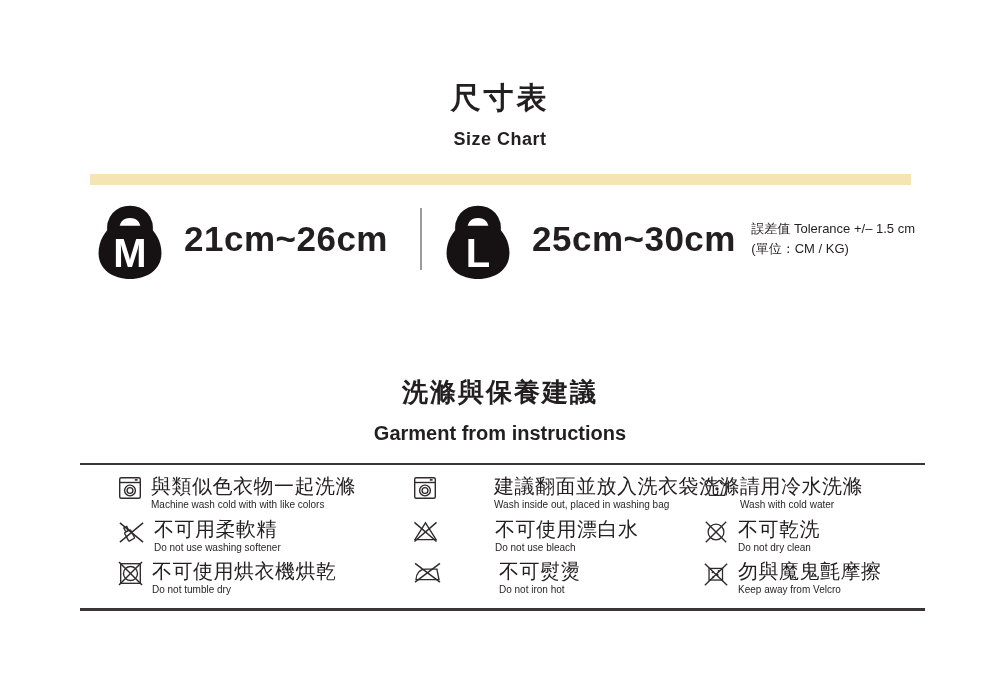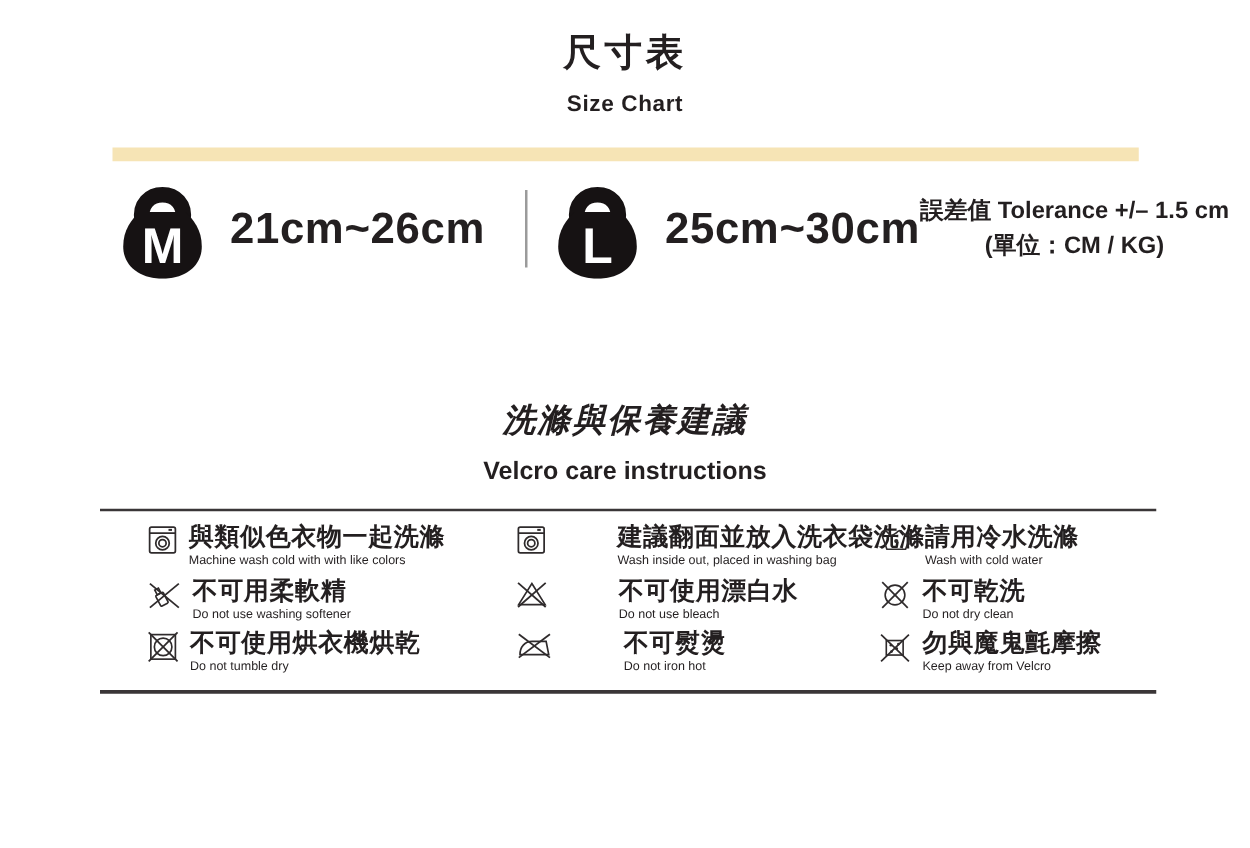--- a/index.html
+++ b/index.html
@@ -4,52 +4,52 @@
 <style>
   html,body{margin:0;padding:0;background:#fff;}
   body{
     width:1000px;height:678px;
     font-family:"Liberation Sans","DejaVu Sans",sans-serif;
     color:#231f20;overflow:hidden;
   }
   .page{position:relative;width:1000px;height:678px;}
 
   
-  .hdr{padding-top:22px;text-align:center;}
+  .hdr{padding-top:78px;text-align:center;}
   .hdr h1{margin:0;font-size:30px;font-weight:bold;letter-spacing:3px;}
   .hdr .sub{margin-top:10px;font-size:18px;font-weight:bold;letter-spacing:.5px;}
 
   
   .accent-bar{margin:24px 0 0 90px;width:821px;height:11px;background:#f6e4b5;}
 
   
   .size-row{margin:13px 85px 0 88px;display:flex;align-items:center;height:82px;}
   .size-item{display:flex;align-items:center;}
   .kettlebell{display:block;}
   .range{margin-left:12px;font-size:35px;font-weight:bold;letter-spacing:.5px;white-space:nowrap;}
   .v-divider{width:2px;height:62px;background:#9b9b9b;margin:0 14px 0 32px;flex:none;}
-  .tolerance{margin-left:auto;text-align:center;font-size:19px;font-weight:bold;line-height:1.35;white-space:nowrap;}
+  .tolerance{margin-left:auto;text-align:left;font-size:13px;font-weight:normal;line-height:1.35;white-space:nowrap;}
   .tolerance .t2{margin-top:2px;}
 
   
-  .care-title{margin:95px 0 4px 0;text-align:center;font-size:26px;font-weight:bold;letter-spacing:2px;font-style:italic;}
+  .care-title{margin:95px 0 4px 0;text-align:center;font-size:26px;font-weight:bold;letter-spacing:2px;}
   .care-sub{margin-top:12px;text-align:center;font-size:20px;font-weight:bold;}
   .care-table{
     margin:18px 0 0 80px;width:845px;box-sizing:border-box;
     border-top:2px solid #3a3637;border-bottom:3px solid #3a3637;
     display:grid;grid-template-columns:320px 300px 225px;
     row-gap:7px;padding:10px 0 12px 0;
   }
   .cell{display:flex;align-items:flex-start;box-sizing:border-box;}
   .cell:nth-child(3n+1){padding-left:38px;}
   .cell:nth-child(3n+2){padding-left:13px;gap:48px;}
   .cell:nth-child(3n){padding-left:3px;}
   .cicon{flex:none;margin:1px 9px 0 0;display:inline-flex;}
   .ctext{display:flex;flex-direction:column;}
-  .zh{font-size:20px;font-weight:bold;letter-spacing:.5px;line-height:1.15;white-space:nowrap;}
+  .zh{font-size:20px;font-weight:normal;letter-spacing:.5px;line-height:1.15;white-space:nowrap;}
   .en{font-size:10px;margin-top:1px;line-height:1.15;white-space:nowrap;}
 
   svg .ln{stroke:#2f2b2c;stroke-width:1.5;fill:none;}
   svg .sh{stroke:#2f2b2c;stroke-width:1.4;fill:none;}
   svg .fl{fill:#2f2b2c;stroke:none;}
 </style>
 </head>
 <body>
 
 <div class="page">
@@ -83,21 +83,21 @@
       <span class="range">25cm~30cm</span>
     </div>
 
     <div class="tolerance">
       <div class="t1">誤差值 Tolerance +/– 1.5 cm</div>
       <div class="t2">(單位：CM / KG)</div>
     </div>
   </div>
 
   <div class="care-title">洗滌與保養建議</div>
-  <div class="care-sub">Velcro care instructions</div>
+  <div class="care-sub">Garment from instructions</div>
 
   <div class="care-table">
 
     <div class="cell">
       <span class="cicon">
         <svg width="24" height="24" viewBox="0 0 24 24">
           <rect class="sh" x="1.7" y="1.7" width="20.6" height="20.6" rx="1.5"></rect>
           <line class="sh" x1="1.7" y1="6.5" x2="22.3" y2="6.5"></line>
           <rect class="fl" x="16.8" y="3.1" width="2.8" height="1.6"></rect>
           <circle class="sh" cx="12" cy="14.5" r="5.4"></circle>

